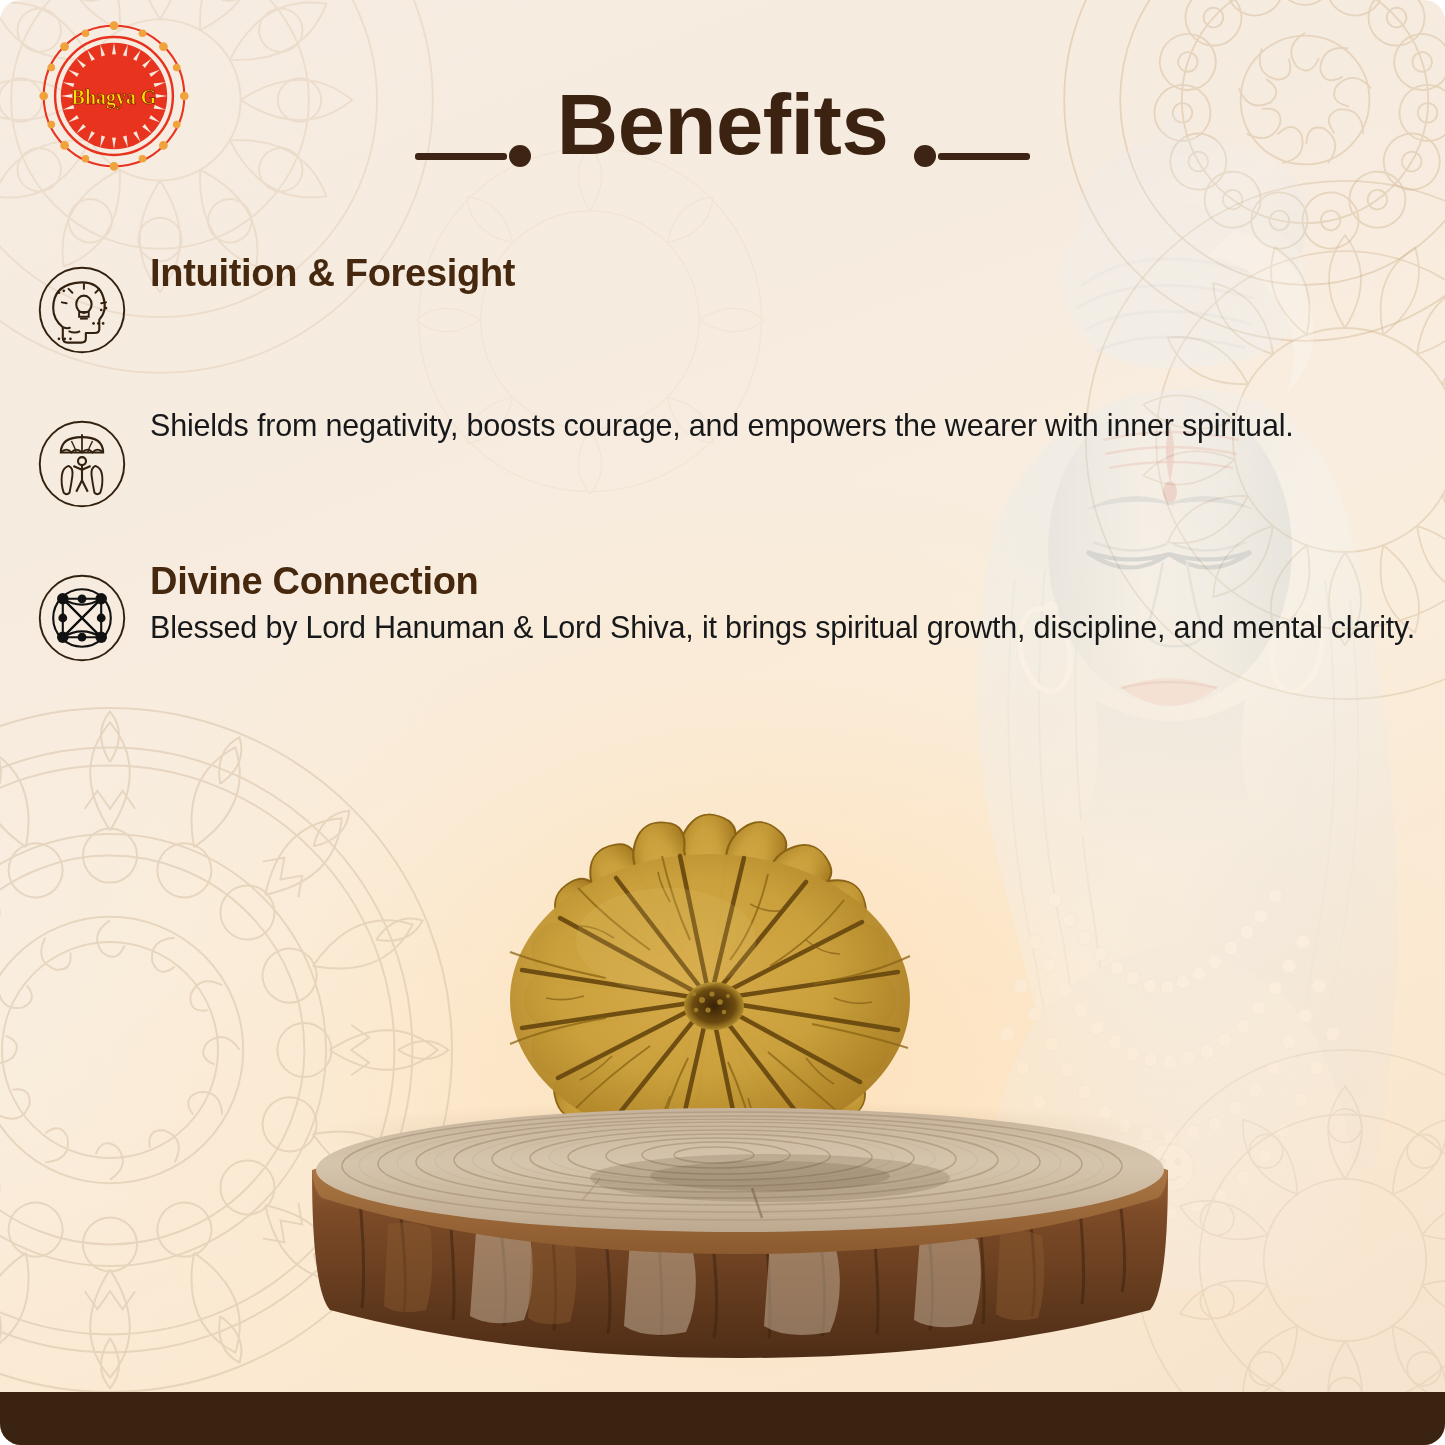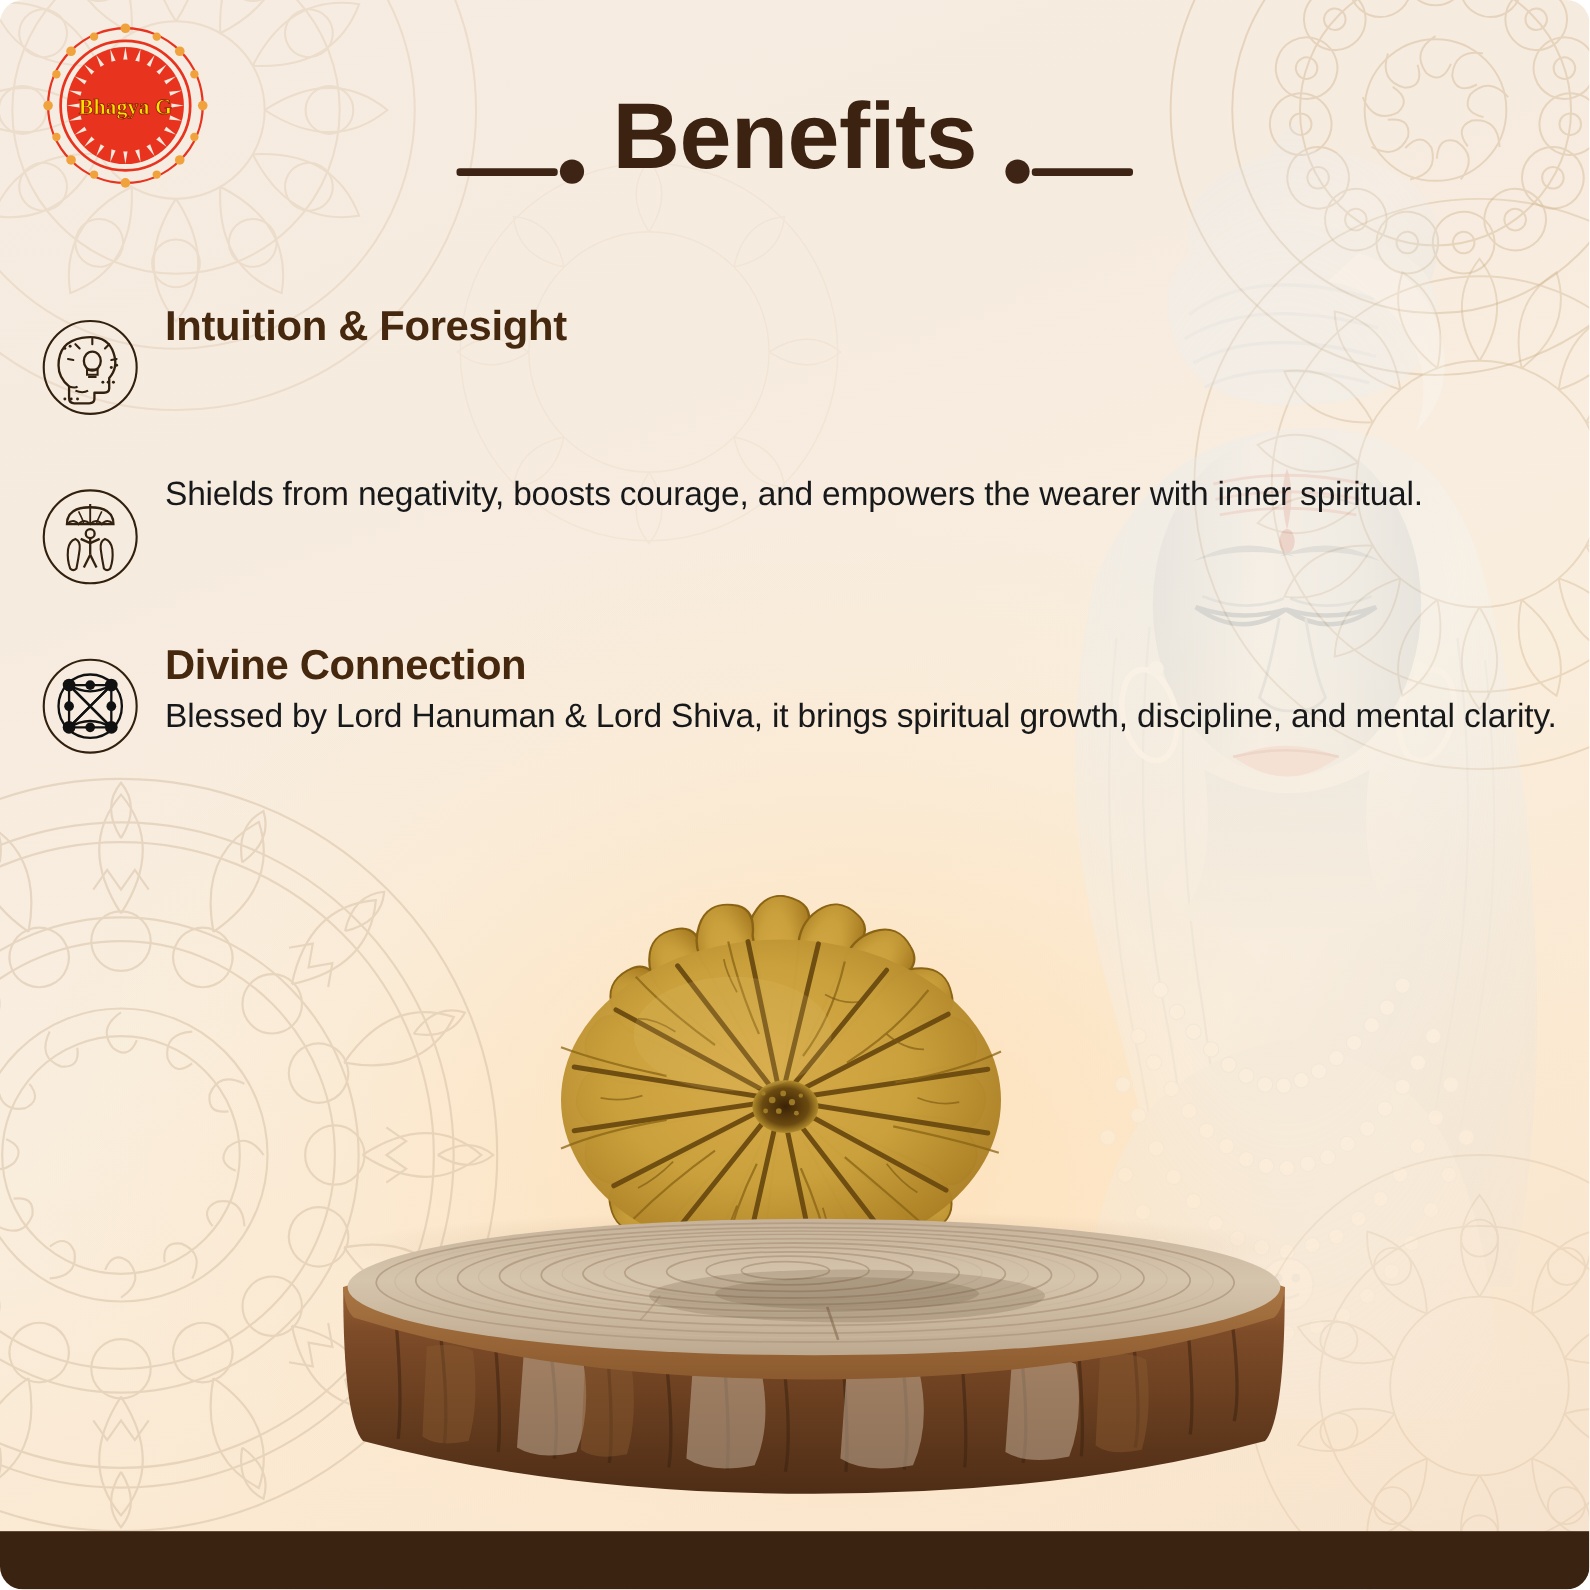--- a/index.html
+++ b/index.html
@@ -45,21 +45,21 @@
   .deco .bar{width:92px;height:7px;background:#3e2414;border-radius:3px;}
   .deco .dot{width:22px;height:22px;border-radius:50%;background:#3e2414;}
   .deco.left .bar{margin-right:2px;}
   .deco.right .bar{margin-left:2px;}
   .page-title{
     font-size:85px;font-weight:bold;color:#3b2211;letter-spacing:-.5px;
     line-height:1;font-family:"Liberation Sans", sans-serif;
   }
 
   
-  .benefits{position:absolute;left:34px;top:248px;width:1400px;margin-top:24px;}
+  .benefits{position:absolute;left:34px;top:248px;width:1400px;}
   .benefit{display:flex;align-items:flex-start;margin-bottom:44px;}
   .b-icon{
     flex:0 0 auto;width:96px;height:96px;margin-right:20px;margin-top:14px;
   }
   .b-text{padding-top:4px;}
   .b-head{
     font-size:38px;font-weight:bold;color:#46280f;line-height:1.15;
     margin:0 0 4px 0;letter-spacing:-.3px;
   }
   .b-desc{

